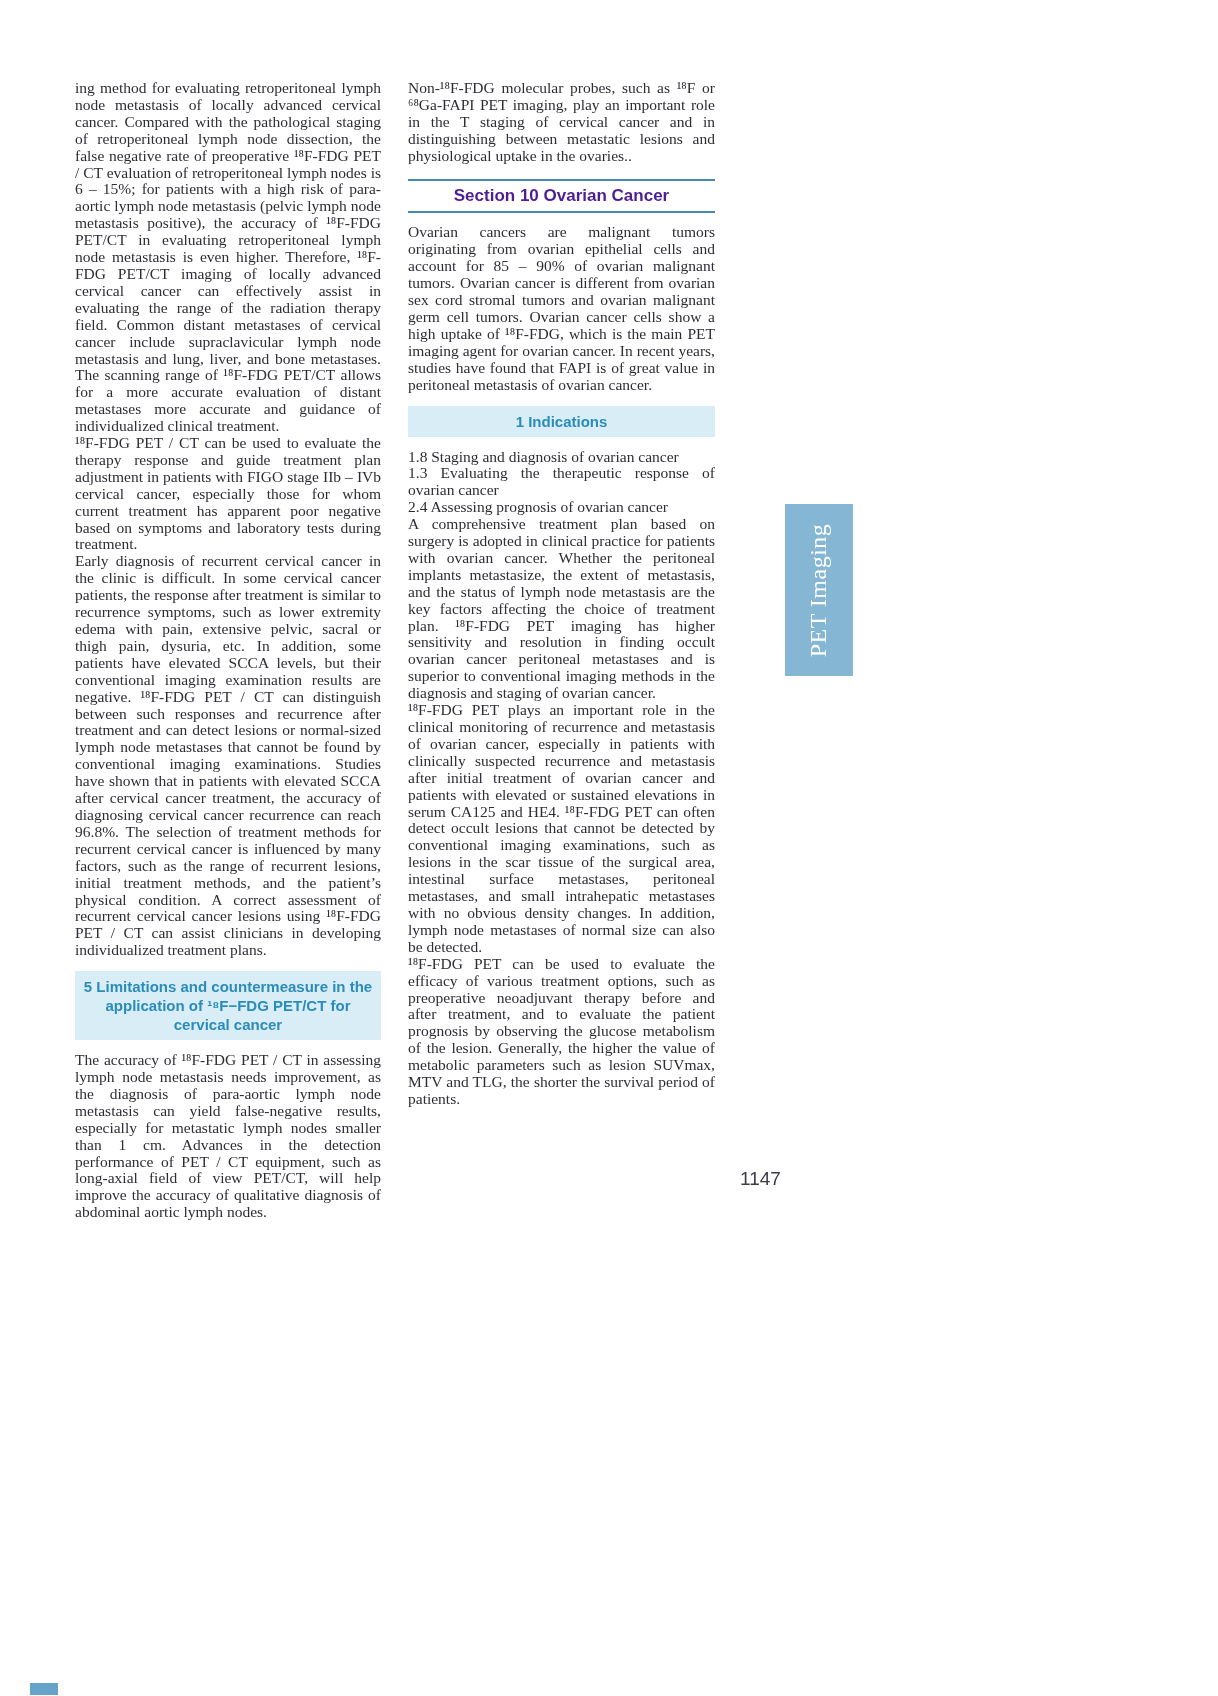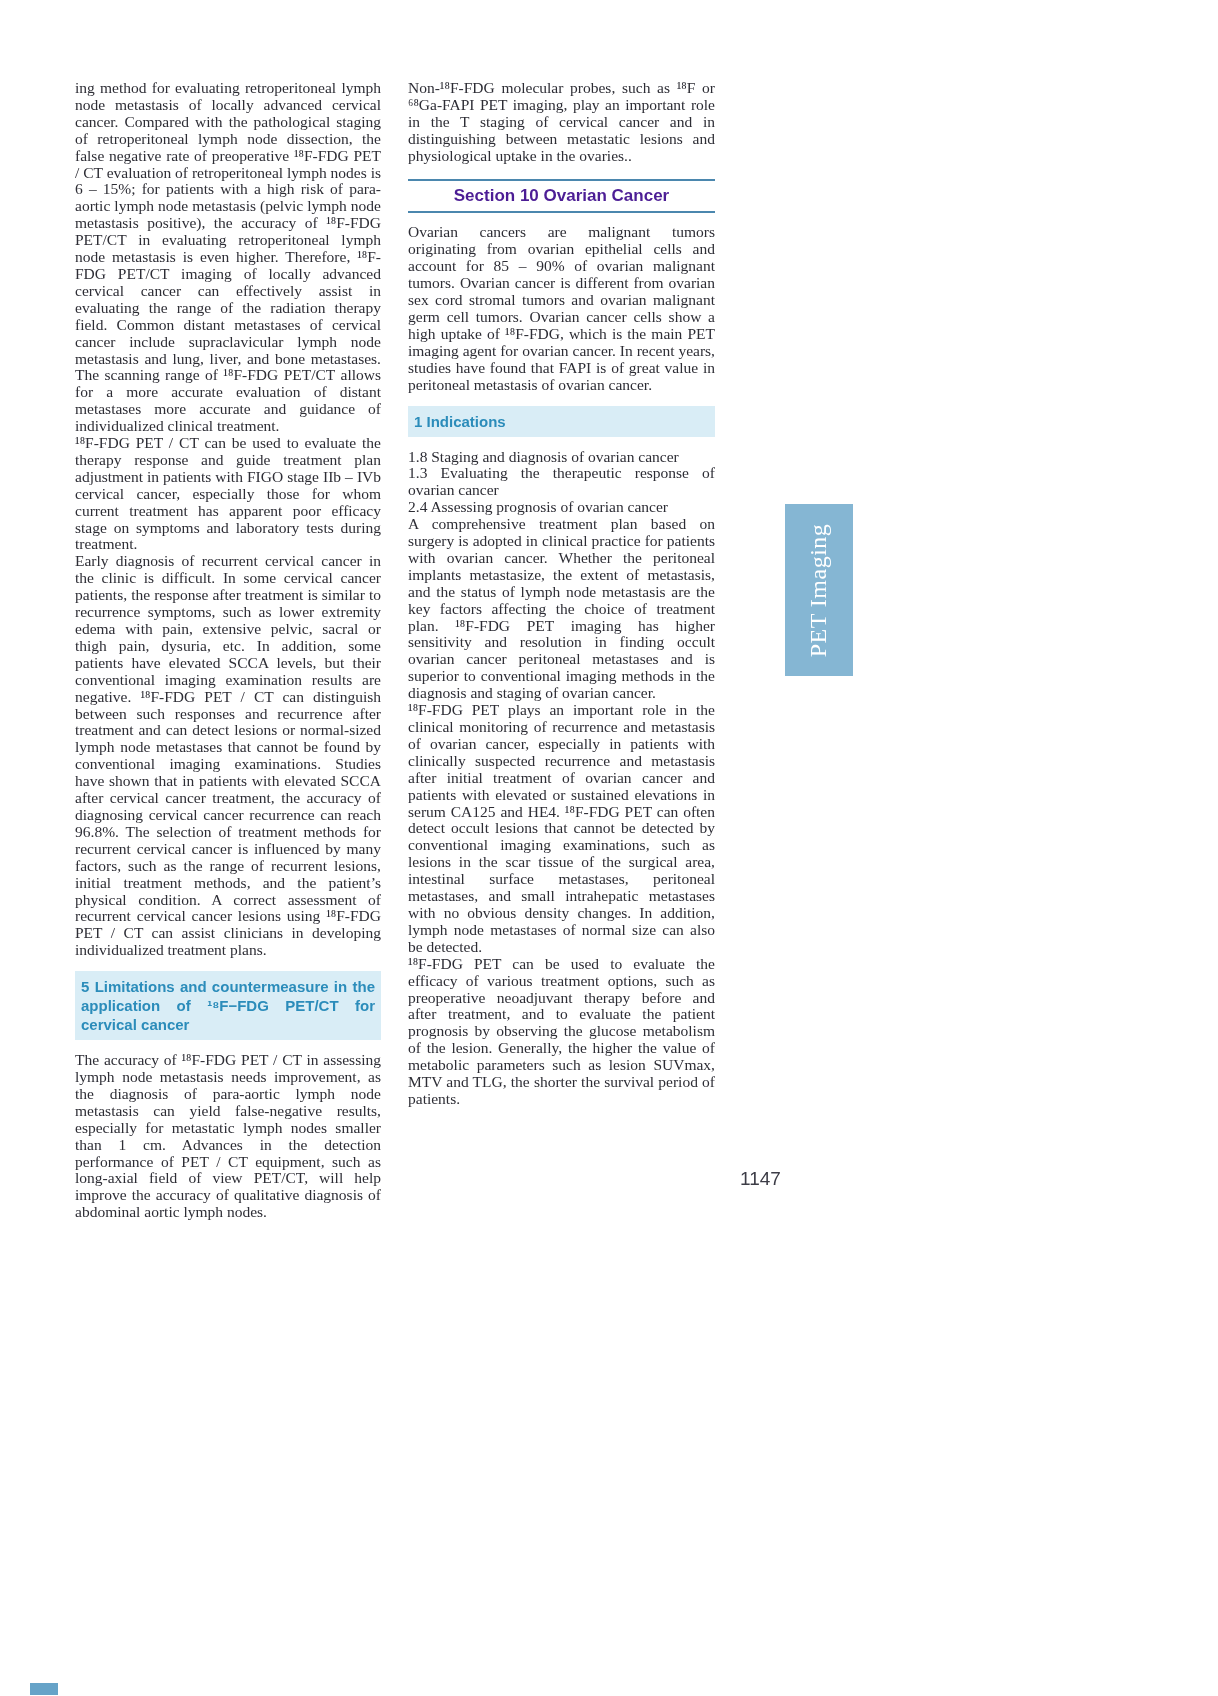--- a/index.html
+++ b/index.html
@@ -25,20 +25,21 @@
   .col-right { left: 408px; width: 307px; }
   .col p { margin: 0; }
 
   .band {
     background: #d9edf6;
     color: #2b8cba;
     font-family: "Liberation Sans", "DejaVu Sans", sans-serif;
     font-weight: bold;
     font-size: 15px;
     line-height: 19px;
+    text-align: center;
     padding: 6px 6px;
     margin: 12px 0 12px 0;
   }
   .rule-heading {
     border-top: 2px solid #4b87ae;
     border-bottom: 2px solid #4b87ae;
     margin: 14px 0 11px 0;
     padding: 7px 0 7px 0;
     text-align: center;
     font-family: "Liberation Sans", "DejaVu Sans", sans-serif;
@@ -82,21 +83,21 @@
     background: #66a3c8;
   }
 </style>
 </head>
 <body>
 
 <div class="sheet">
 
   <div class="col col-left">
     <p>ing method for evaluating retroperitoneal lymph node metastasis of locally advanced cervical cancer. Compared with the pathological staging of retroperitoneal lymph node dissection, the false negative rate of preoperative ¹⁸F-FDG PET / CT evaluation of retroperitoneal lymph nodes is 6 – 15%; for patients with a high risk of para-aortic lymph node metastasis (pelvic lymph node metastasis positive), the accuracy of ¹⁸F-FDG PET/CT in evaluating retroperitoneal lymph node metastasis is even higher. Therefore, ¹⁸F-FDG PET/CT imaging of locally advanced cervical cancer can effectively assist in evaluating the range of the radiation therapy field. Common distant metastases of cervical cancer include supraclavicular lymph node metastasis and lung, liver, and bone metastases. The scanning range of ¹⁸F-FDG PET/CT allows for a more accurate evaluation of distant metastases more accurate and guidance of individualized clinical treatment.</p>
-    <p>¹⁸F-FDG PET / CT can be used to evaluate the therapy response and guide treatment plan adjustment in patients with FIGO stage IIb – IVb cervical cancer, especially those for whom current treatment has apparent poor efficacy stage on symptoms and laboratory tests during treatment.</p>
+    <p>¹⁸F-FDG PET / CT can be used to evaluate the therapy response and guide treatment plan adjustment in patients with FIGO stage IIb – IVb cervical cancer, especially those for whom current treatment has apparent poor negative based on symptoms and laboratory tests during treatment.</p>
     <p>Early diagnosis of recurrent cervical cancer in the clinic is difficult. In some cervical cancer patients, the response after treatment is similar to recurrence symptoms, such as lower extremity edema with pain, extensive pelvic, sacral or thigh pain, dysuria, etc. In addition, some patients have elevated SCCA levels, but their conventional imaging examination results are negative. ¹⁸F-FDG PET / CT can distinguish between such responses and recurrence after treatment and can detect lesions or normal-sized lymph node metastases that cannot be found by conventional imaging examinations. Studies have shown that in patients with elevated SCCA after cervical cancer treatment, the accuracy of diagnosing cervical cancer recurrence can reach 96.8%. The selection of treatment methods for recurrent cervical cancer is influenced by many factors, such as the range of recurrent lesions, initial treatment methods, and the patient’s physical condition. A correct assessment of recurrent cervical cancer lesions using ¹⁸F-FDG PET / CT can assist clinicians in developing individualized treatment plans.</p>
     <div class="band">5 Limitations and countermeasure in the application of ¹⁸F−FDG PET/CT for cervical cancer</div>
     <p>The accuracy of ¹⁸F-FDG PET / CT in assessing lymph node metastasis needs improvement, as the diagnosis of para-aortic lymph node metastasis can yield false-negative results, especially for metastatic lymph nodes smaller than 1 cm. Advances in the detection performance of PET / CT equipment, such as long-axial field of view PET/CT, will help improve the accuracy of qualitative diagnosis of abdominal aortic lymph nodes.</p>
   </div>
 
   <div class="col col-right">
     <p>Non-¹⁸F-FDG molecular probes, such as ¹⁸F or ⁶⁸Ga-FAPI PET imaging, play an important role in the T staging of cervical cancer and in distinguishing between metastatic lesions and physiological uptake in the ovaries..</p>
     <div class="rule-heading">Section 10 Ovarian Cancer</div>
     <p>Ovarian cancers are malignant tumors originating from ovarian epithelial cells and account for 85 – 90% of ovarian malignant tumors. Ovarian cancer is different from ovarian sex cord stromal tumors and ovarian malignant germ cell tumors. Ovarian cancer cells show a high uptake of ¹⁸F-FDG, which is the main PET imaging agent for ovarian cancer. In recent years, studies have found that FAPI is of great value in peritoneal metastasis of ovarian cancer.</p>
     <div class="band">1 Indications</div>

